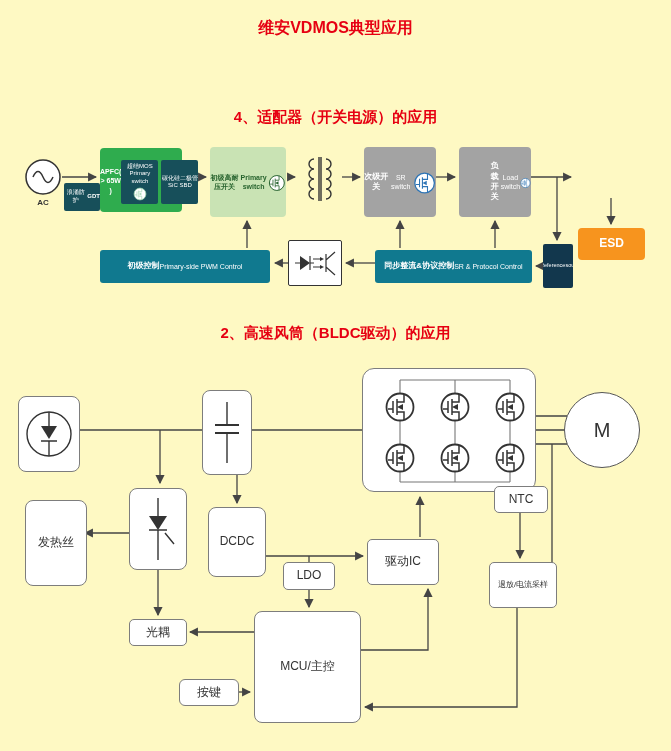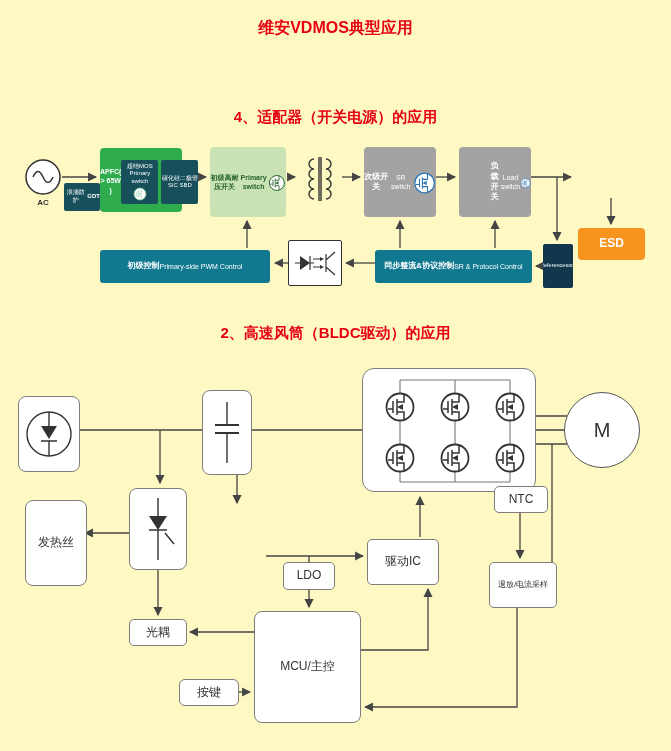--- a/index.html
+++ b/index.html
@@ -213,20 +213,21 @@
 
   <div class="b white-b t9" style="left:6px; top:500px; width:62px; height:86px;margin-left:19px;">发热丝</div>
 
   <div class="b white-b" style="left:129px; top:488px; width:58px; height:82px;">
     <svg width="54" height="78">
       <path d="M27,8 V26 M18,40 H36 M27,40 V70 M34,43 L43,54" stroke="#333" stroke-width="1.4" fill="none"></path>
       <path d="M18,26 L36,26 L27,40 z" fill="#333"></path>
     </svg>
   </div>
 
+  <div class="b white-b t9" style="left:208px; top:507px; width:58px; height:70px;">DCDC</div>
 
   <div class="b white-b t9" style="left:283px; top:562px; width:52px; height:28px; border-radius:5px;">LDO</div>
 
   <div class="b white-b t9" style="left:367px; top:539px; width:72px; height:46px; border-radius:5px;">驱动IC</div>
 
   <div class="b white-b t8" style="left:489px; top:562px; width:68px; height:46px; border-radius:5px; padding:2px;">退放/电流采样</div>
 
   <div class="b white-b t9" style="left:129px; top:619px; width:58px; height:27px; border-radius:5px;">光耦</div>
 
   <div class="b white-b t9" style="left:254px; top:611px; width:107px; height:112px;">MCU/主控</div>

